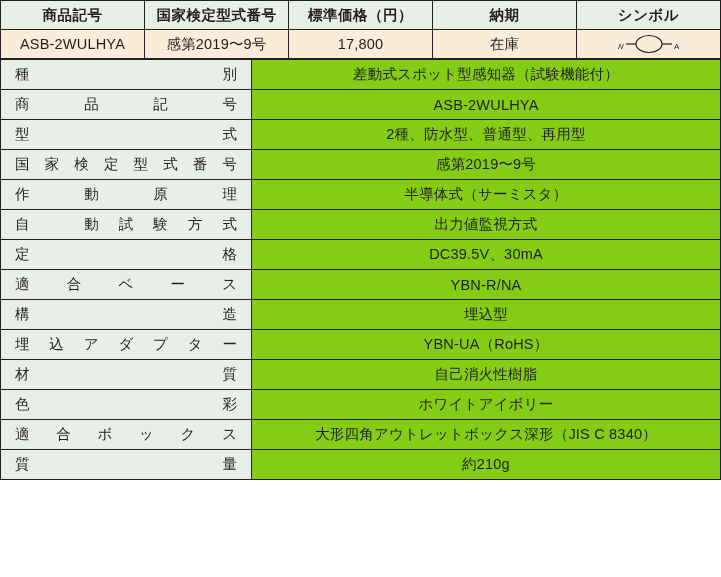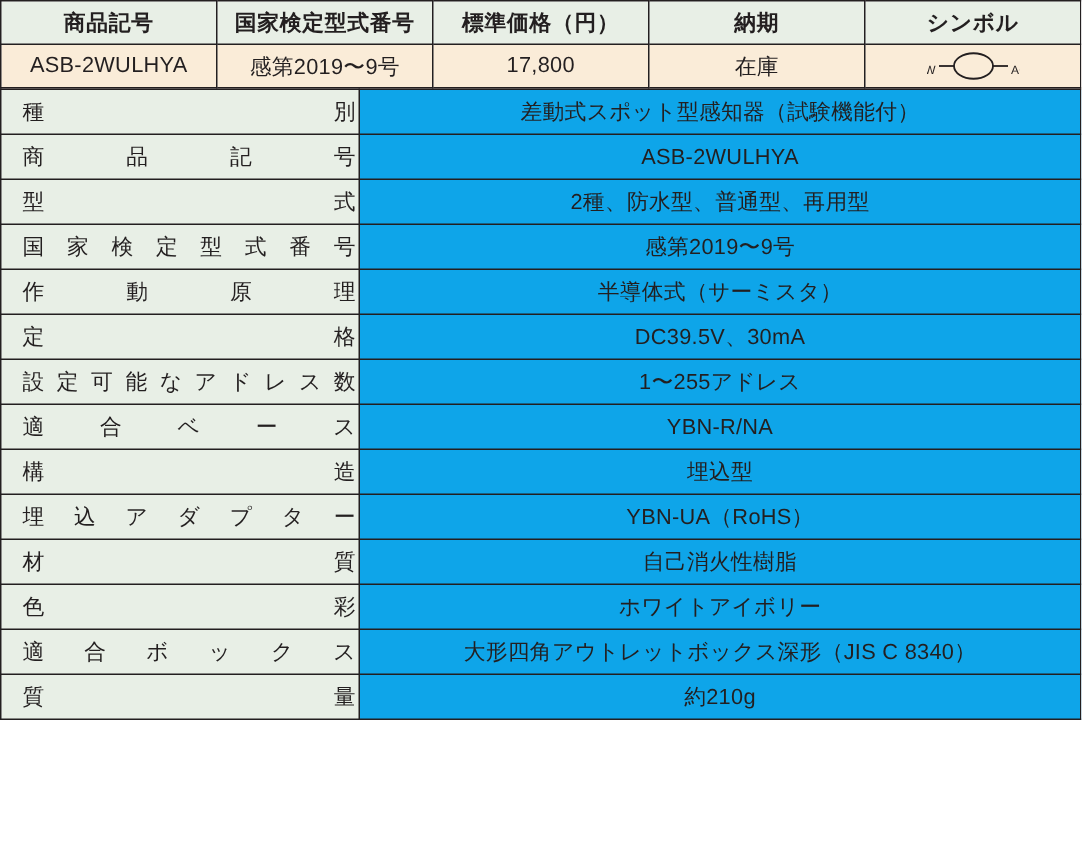--- a/index.html
+++ b/index.html
@@ -64,25 +64,25 @@
     font-size: 14.5px;
     vertical-align: middle;
     padding: 0 4px;
   }
   table.spec-body td.label {
     width: 222px;
     background: #e8efe6;
     text-align: justify;
     text-align-last: justify;
     padding-left: 14px;
-    padding-right: 2px;
+    padding-right: 14px;
     letter-spacing: 0px;
   }
   table.spec-body td.value {
-    background: #0ea5e9;
+    background: #84cc16;
     text-align: center;
     letter-spacing: 0.2px;
   }
   
   .symbol-wrap {
     display: flex;
     align-items: center;
     justify-content: center;
     height: 100%;
   }
@@ -137,26 +137,26 @@
       </tr>
       <tr>
         <td class="label">国家検定型式番号</td>
         <td class="value">感第2019〜9号</td>
       </tr>
       <tr>
         <td class="label">作　動　原　理</td>
         <td class="value">半導体式（サーミスタ）</td>
       </tr>
       <tr>
+        <td class="label">自　動試験方式</td>
+        <td class="value">出力値監視方式</td>
+      </tr>
+      <tr>
         <td class="label">定　　　　　格</td>
         <td class="value">DC39.5V、30mA</td>
-      </tr>
-      <tr>
-        <td class="label">設定可能なアドレス数</td>
-        <td class="value">1〜255アドレス</td>
       </tr>
       <tr>
         <td class="label">適　合　ベ　ー　ス</td>
         <td class="value">YBN-R/NA</td>
       </tr>
       <tr>
         <td class="label">構　　　　　造</td>
         <td class="value">埋込型</td>
       </tr>
       <tr>

